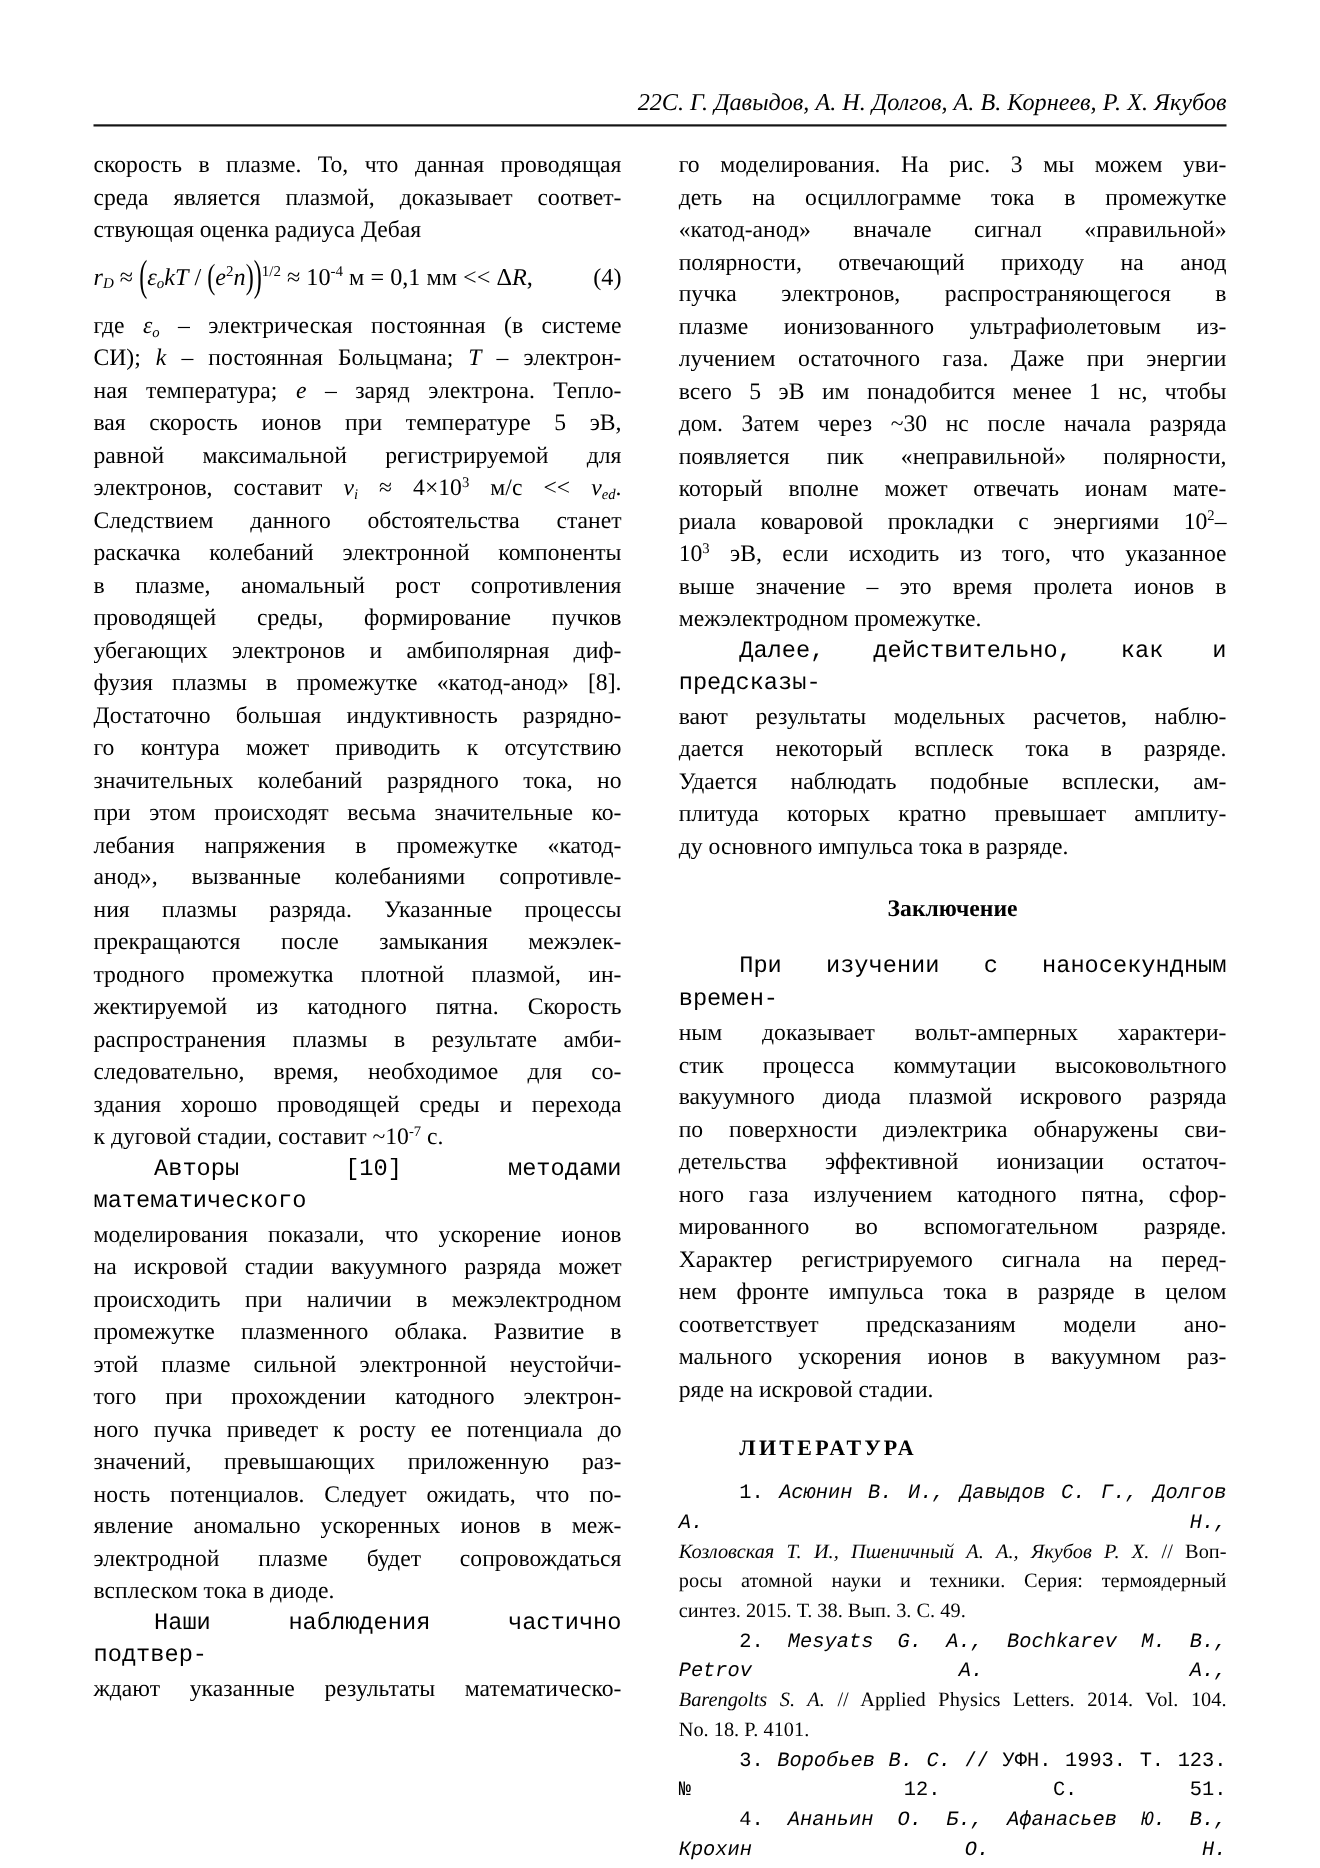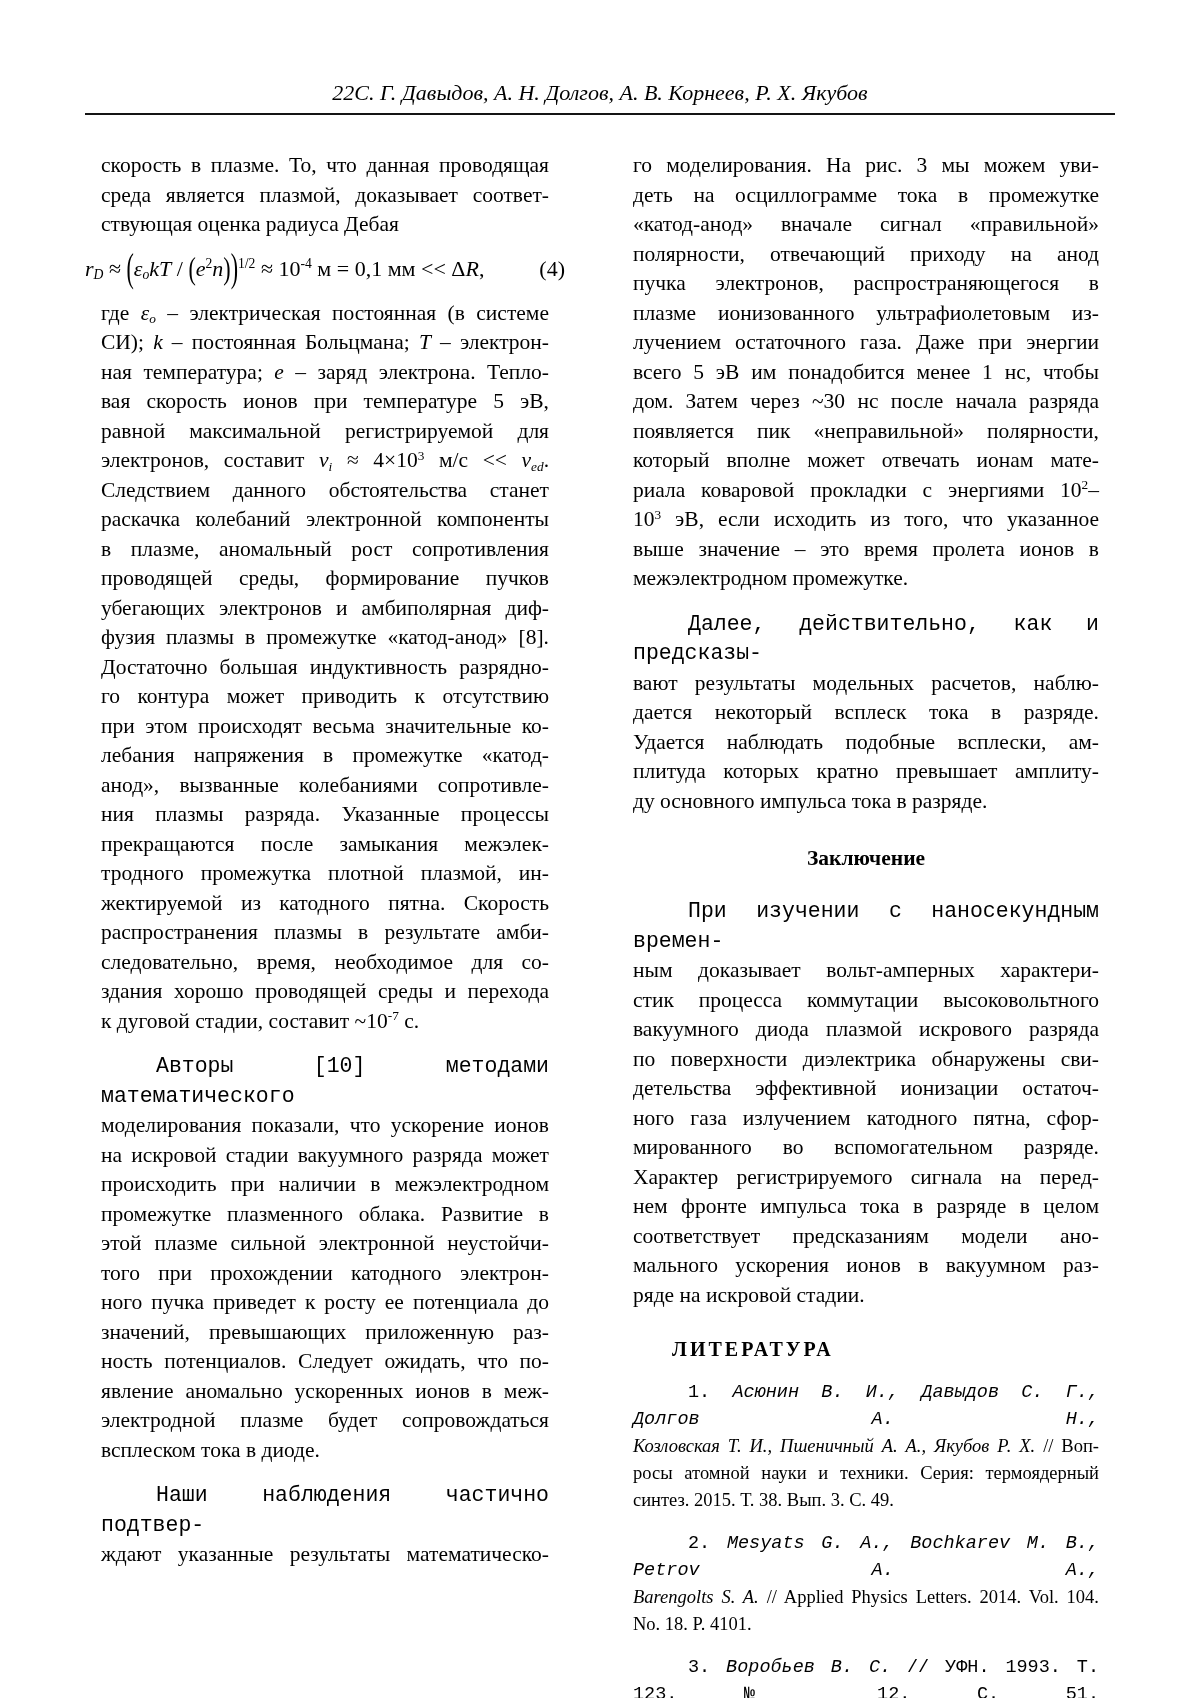--- a/index.html
+++ b/index.html
@@ -2,30 +2,30 @@
 <html><head>
 <meta charset="utf-8">
 <style>
   html,body{margin:0;padding:0;background:#ffffff;}
   .page{
     width:1200px;height:1698px;background:#ffffff;color:#000;
     font-family:"Liberation Serif","DejaVu Serif",serif;
     overflow:hidden;position:relative;
   }
   .hdr{
-    display:flex;justify-content:center;align-items:baseline;
+    display:flex;justify-content:flex-end;align-items:baseline;
     margin:0 85px;padding-top:80px;
     font-style:italic;font-size:22px;line-height:26px;
   }
   .rule{margin:7px 85px 0 85px;border-top:2px solid #141414;}
   .cols{display:flex;margin:20px 85px 0 85px;gap:52px;}
   #col-left{width:480px;flex:none;}
   #col-right{width:498px;flex:none;}
 
-  .para{margin:16px;}
+  .para{margin:0;}
   .ln{
     font-size:21.5px;line-height:29.5px;
     text-align:justify;white-space:normal;
   }
   .ln.j{text-align-last:justify;}
   .ln.lastln{text-align-last:left;}
   .ln.ind{text-indent:55px;font-family:Liberation Mono, monospace;}
   .it{font-style:italic;}
   .sup{font-size:0.62em;position:relative;top:-0.55em;line-height:0;}
   .sub{font-size:0.62em;position:relative;top:0.28em;line-height:0;}
@@ -74,20 +74,21 @@
           <div class="ln j"><span>равной максимальной регистрируемой для</span></div>
           <div class="ln j"><span>электронов, составит </span><span class="it">v</span><span class="it sub">i</span><span> ≈ 4×10</span><span class="sup">3</span><span> м/с &lt;&lt; </span><span class="it">v</span><span class="it sub">ed</span><span>.</span></div>
           <div class="ln j"><span>Следствием данного обстоятельства станет</span></div>
           <div class="ln j"><span>раскачка колебаний электронной компоненты</span></div>
           <div class="ln j"><span>в плазме, аномальный рост сопротивления</span></div>
           <div class="ln j"><span>проводящей среды, формирование пучков</span></div>
           <div class="ln j"><span>убегающих электронов и амбиполярная диф-</span></div>
           <div class="ln j"><span>фузия плазмы в промежутке «катод-анод» [8].</span></div>
           <div class="ln j"><span>Достаточно большая индуктивность разрядно-</span></div>
           <div class="ln j"><span>го контура может приводить к отсутствию</span></div>
+          <div class="ln j"><span>значительных колебаний разрядного тока, но</span></div>
           <div class="ln j"><span>при этом происходят весьма значительные ко-</span></div>
           <div class="ln j"><span>лебания напряжения в промежутке «катод-</span></div>
           <div class="ln j"><span>анод», вызванные колебаниями сопротивле-</span></div>
           <div class="ln j"><span>ния плазмы разряда. Указанные процессы</span></div>
           <div class="ln j"><span>прекращаются после замыкания межэлек-</span></div>
           <div class="ln j"><span>тродного промежутка плотной плазмой, ин-</span></div>
           <div class="ln j"><span>жектируемой из катодного пятна. Скорость</span></div>
           <div class="ln j"><span>распространения плазмы в результате амби-</span></div>
           <div class="ln j"><span>следовательно, время, необходимое для со-</span></div>
           <div class="ln j"><span>здания хорошо проводящей среды и перехода</span></div>

